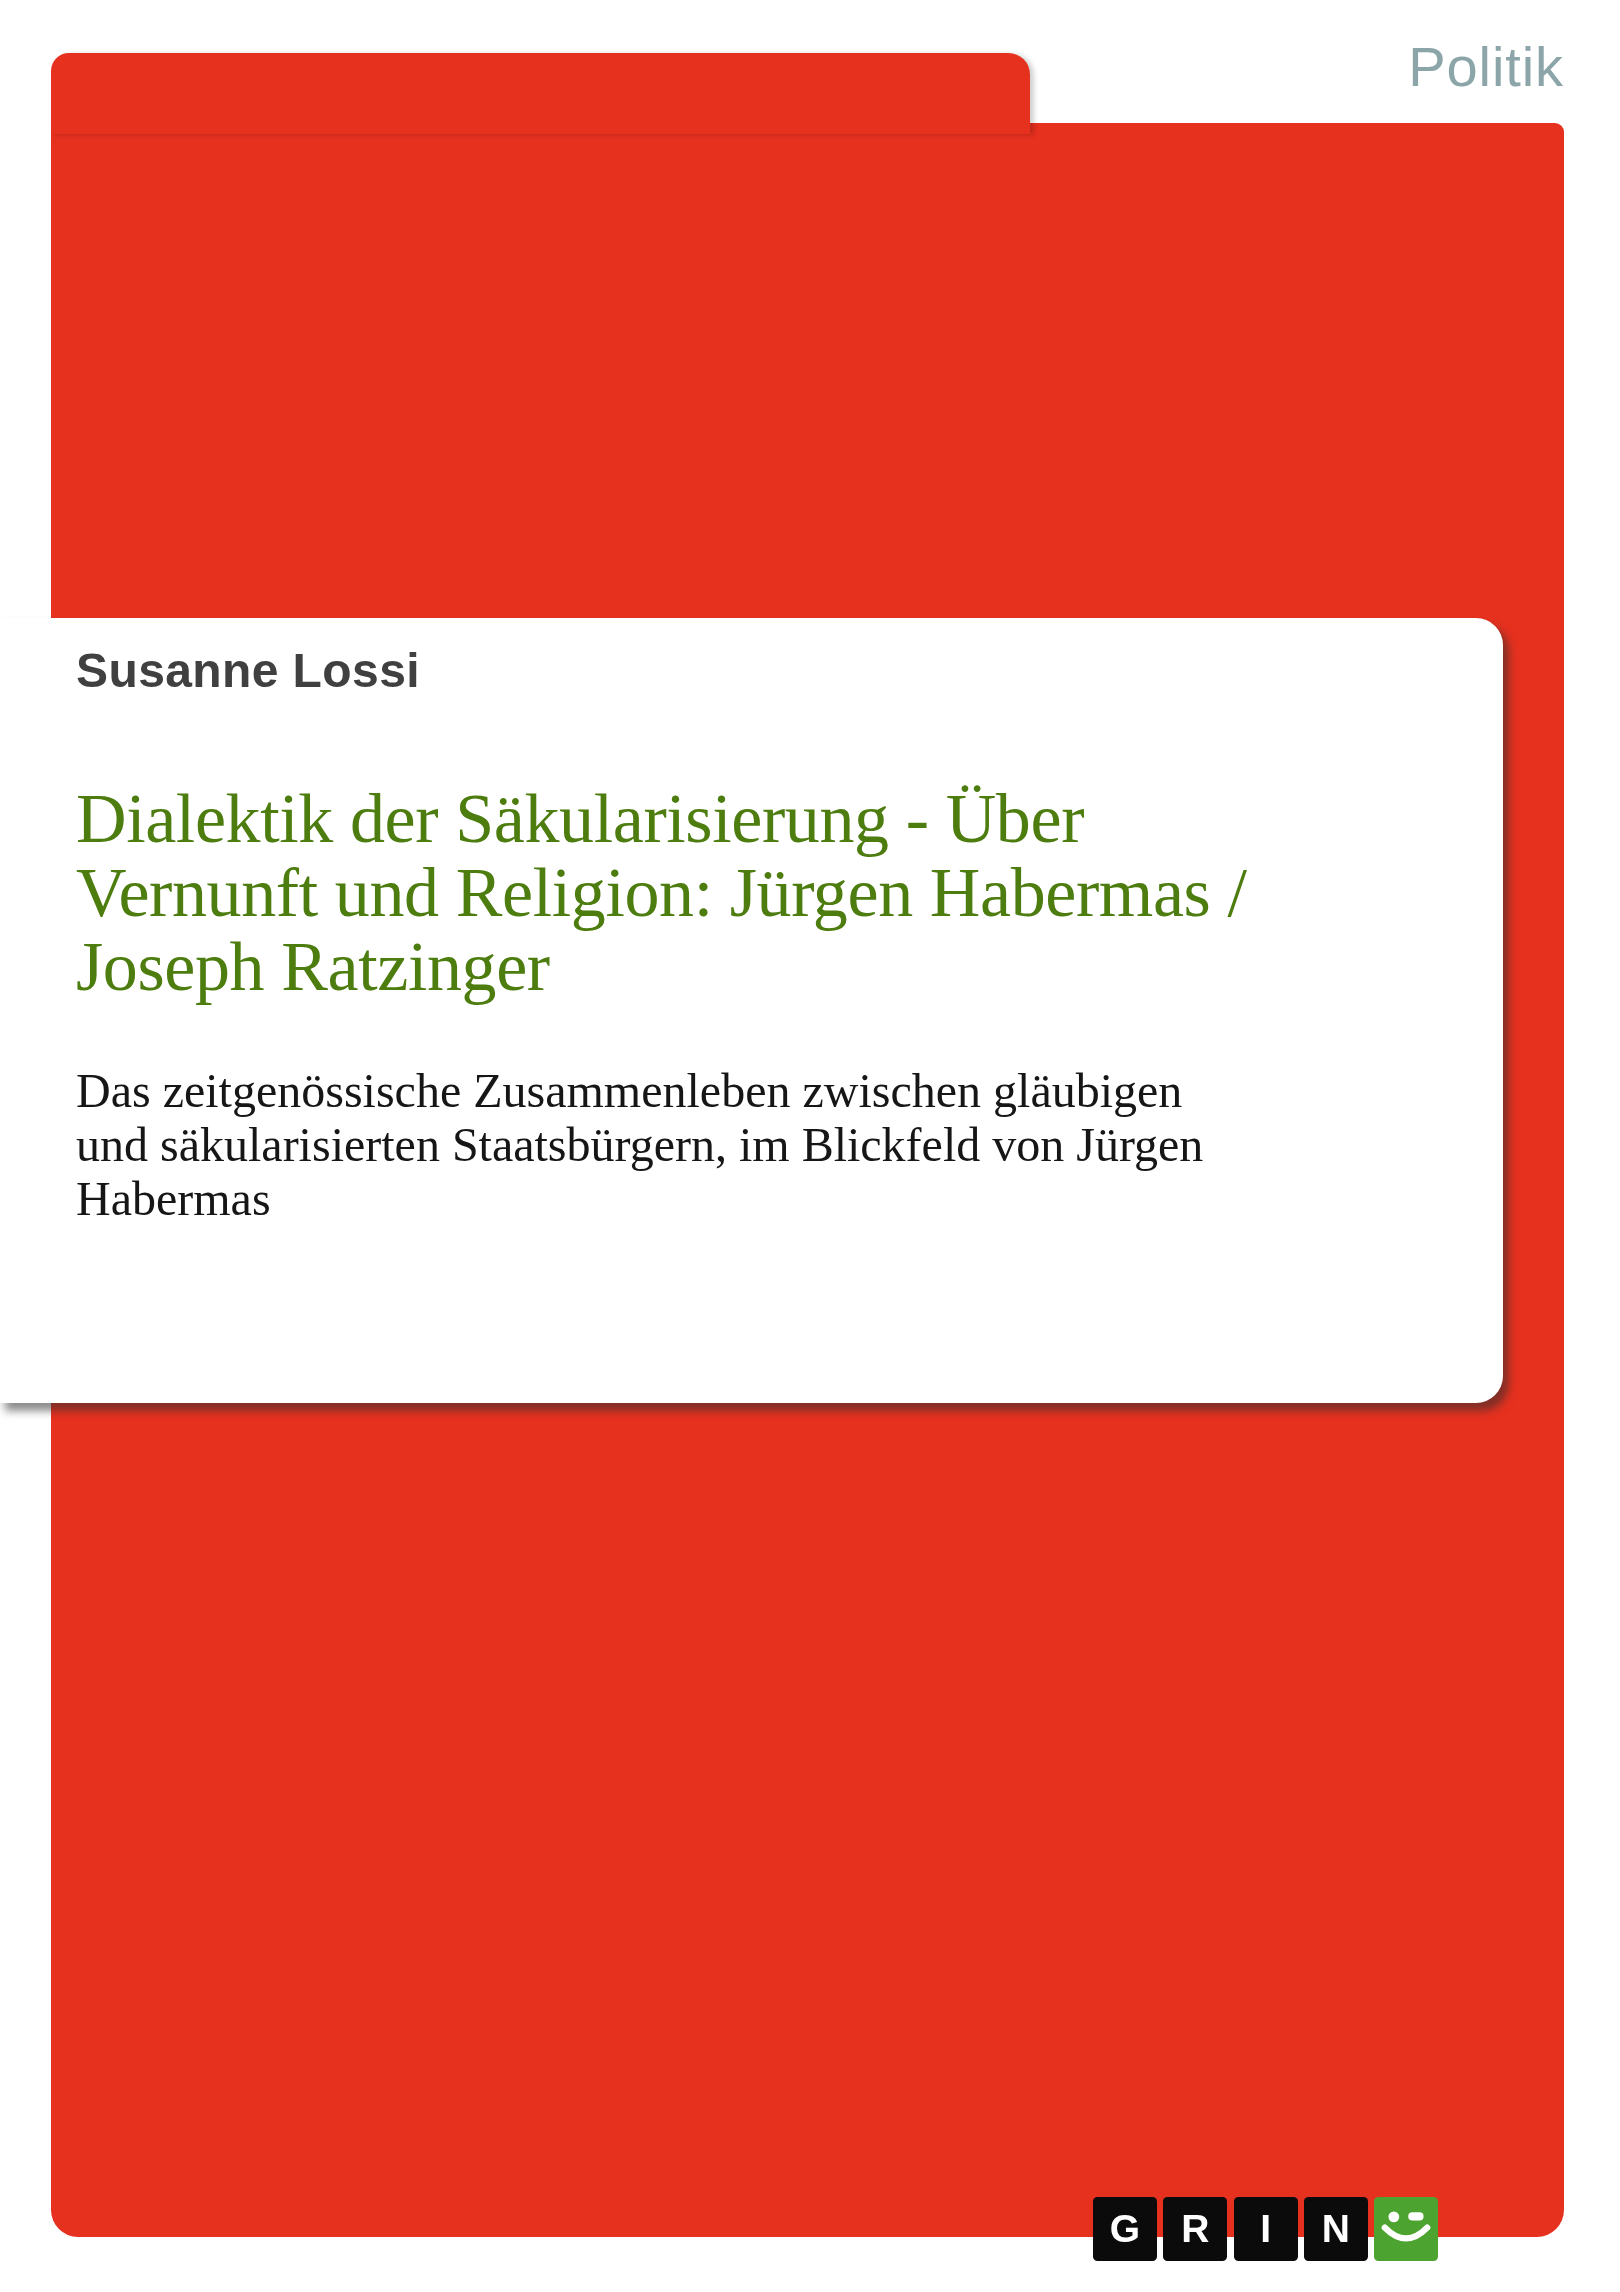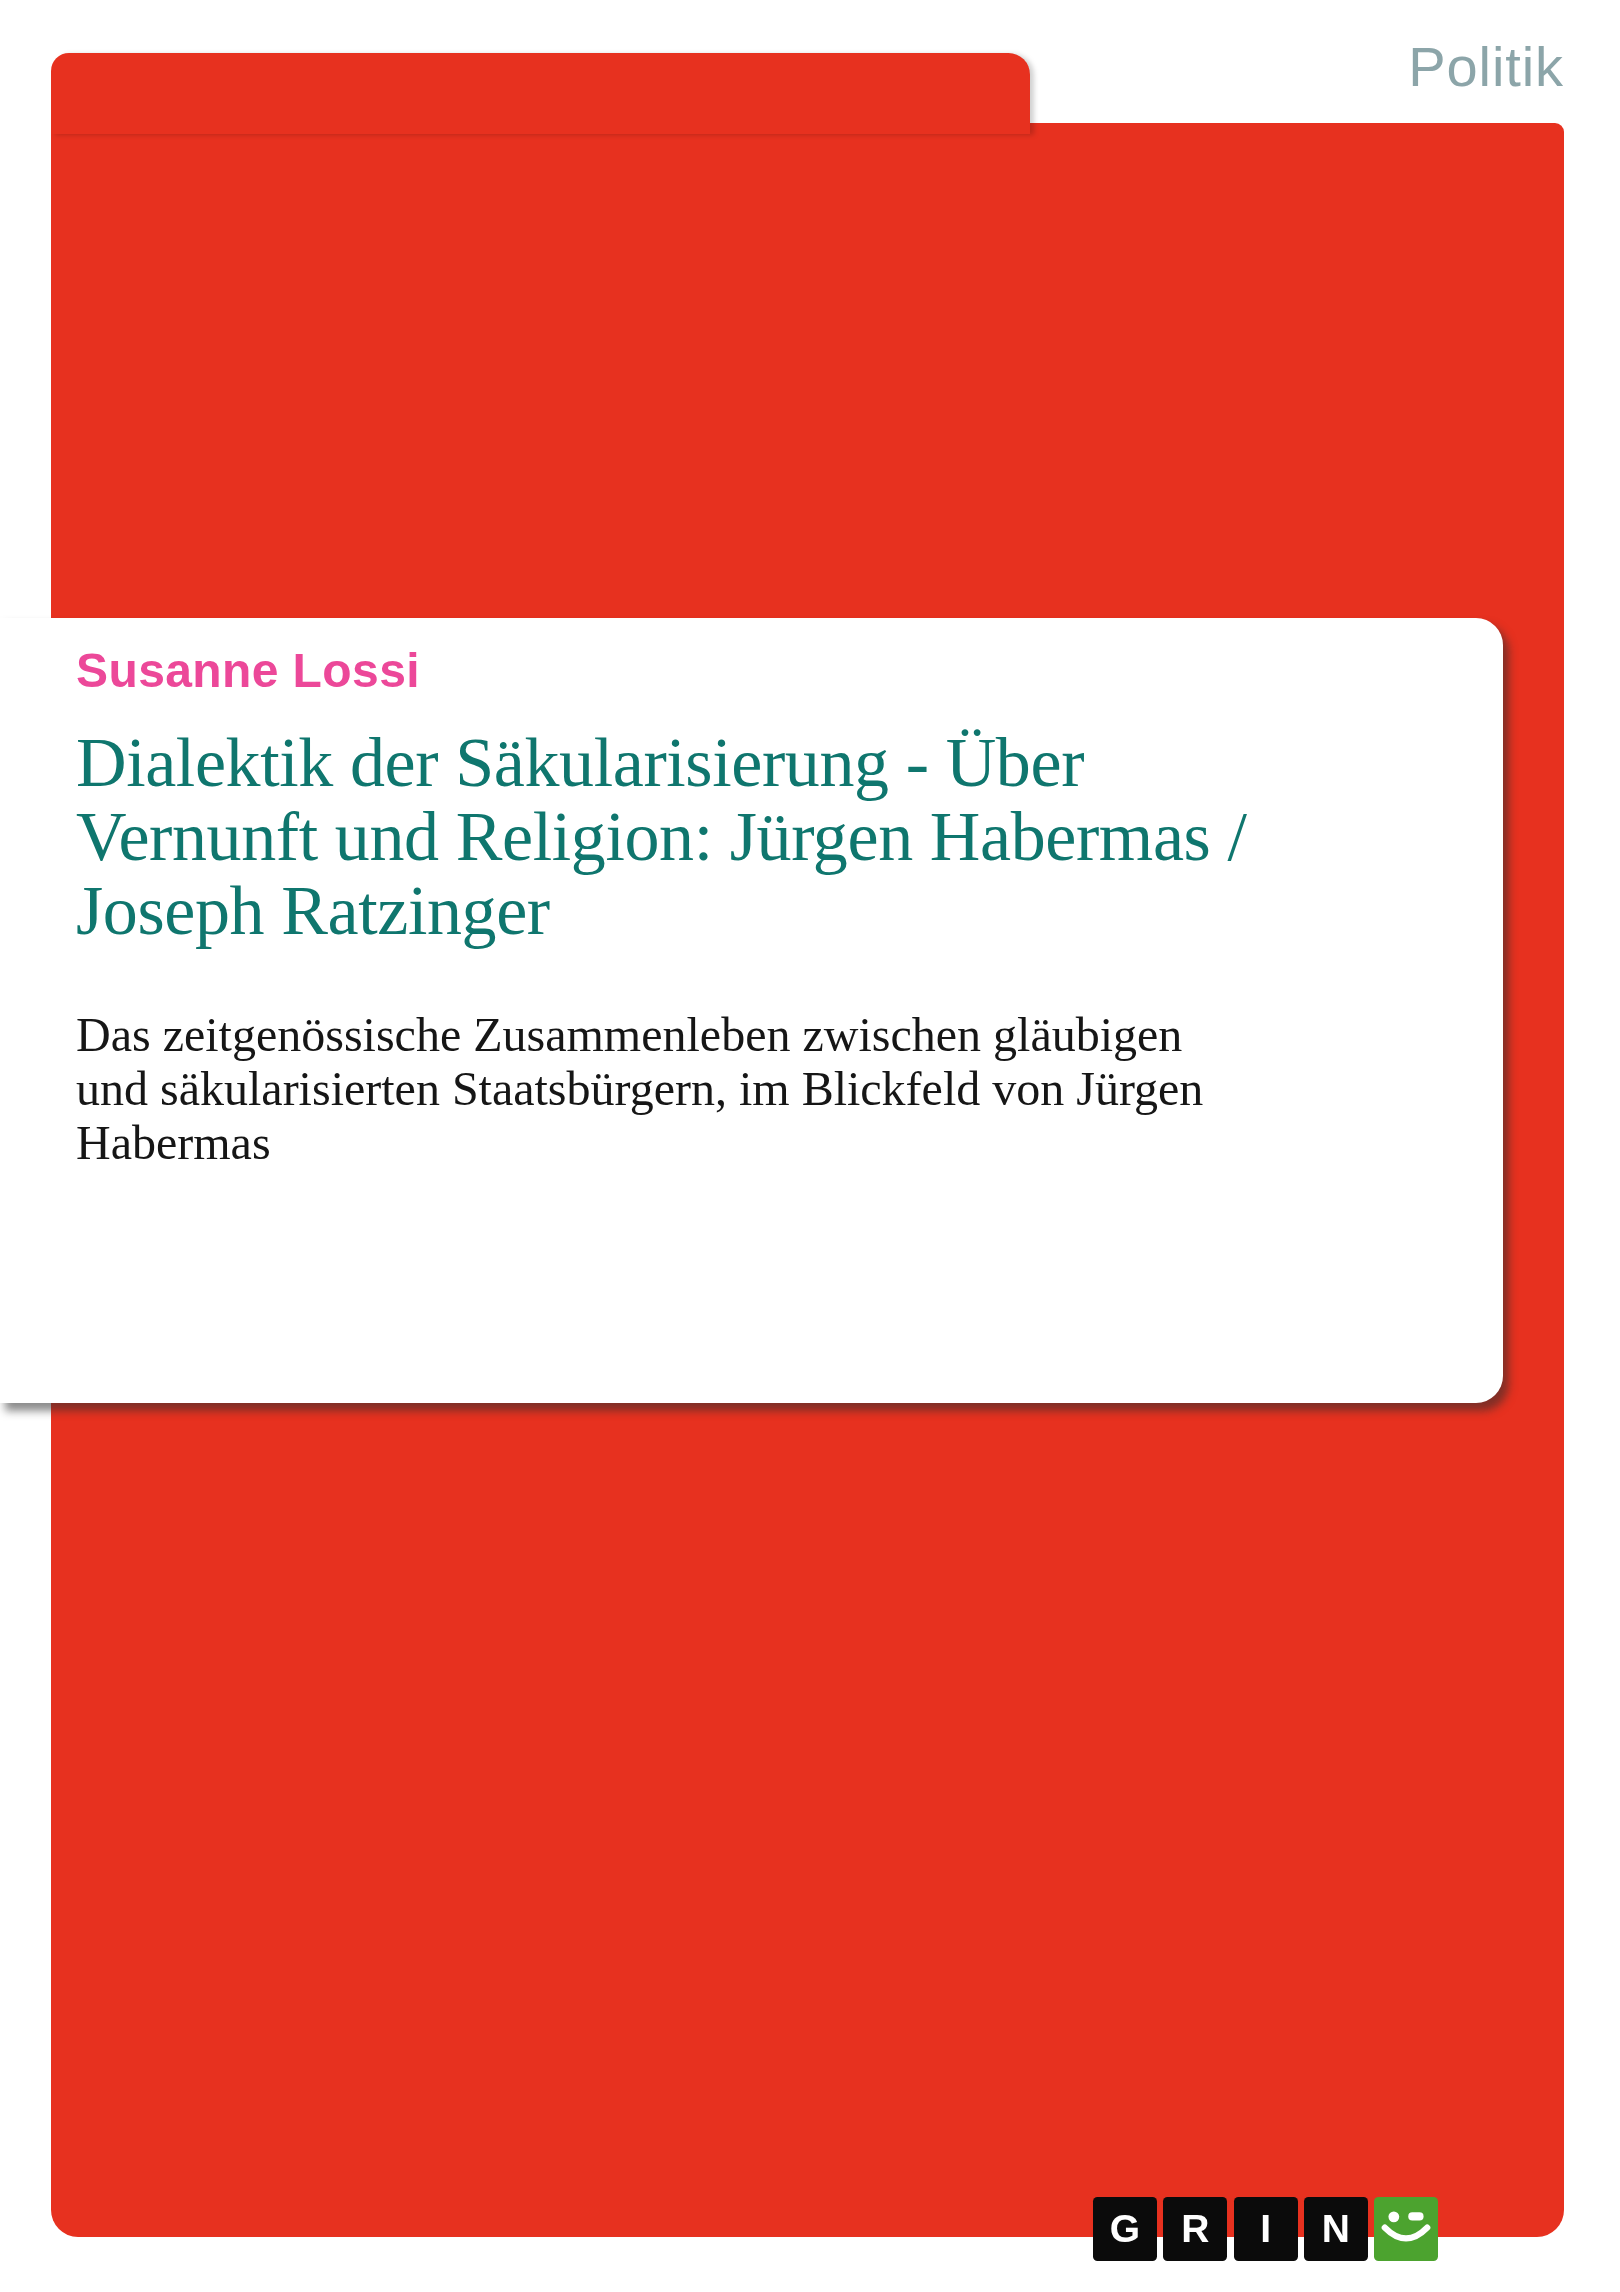--- a/index.html
+++ b/index.html
@@ -44,30 +44,30 @@
     width:1503px;height:785px;
     background:#ffffff;
     border-radius:0 27px 27px 0;
     box-shadow:5.4px 7.2px 9px rgba(45,45,45,0.55);
     box-sizing:border-box;
     padding:25px 0 0 76px;
   }
   .author{
     font-size:48px;
     font-weight:bold;
-    color:#ec4899;
+    color:#404040;
     line-height:1.15;
     letter-spacing:0.4px;
   }
   .title{
-    margin-top:28px;
+    margin-top:84px;
     font-family:"Liberation Serif",serif;
     font-size:70px;
     line-height:74px;
-    color:#0f766e;
+    color:#4d7c0f;
     letter-spacing:-0.4px;
   }
   .title .line{white-space:nowrap;}
   .subtitle{
     margin-top:60px;
     font-family:"Liberation Serif",serif;
     font-size:48px;
     line-height:54px;
     color:#161616;
   }

